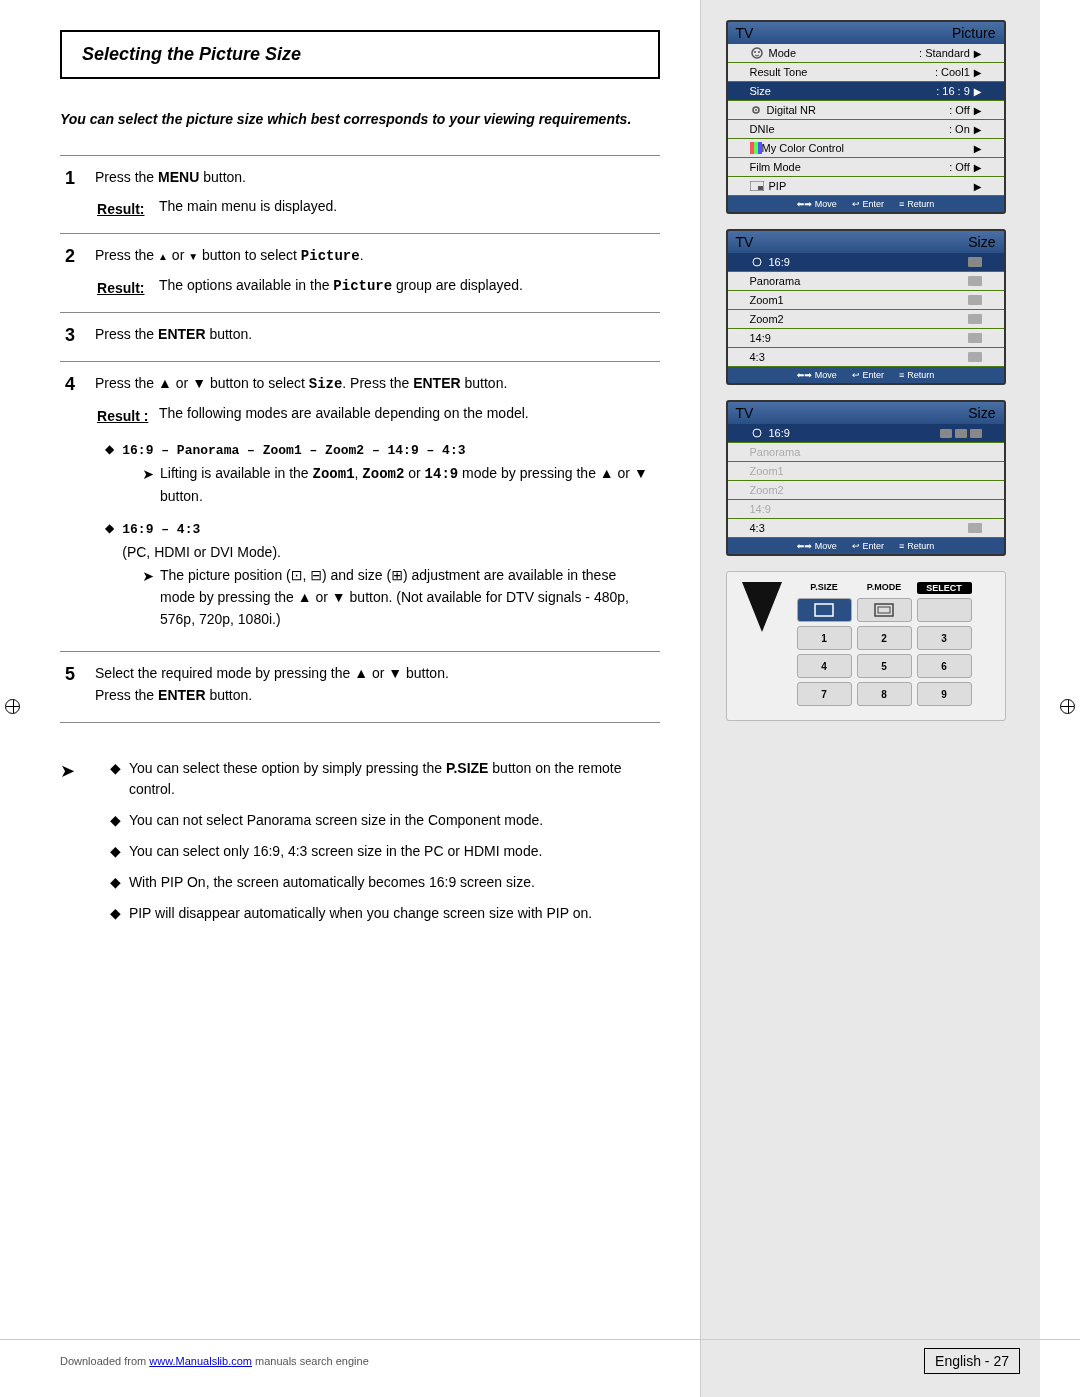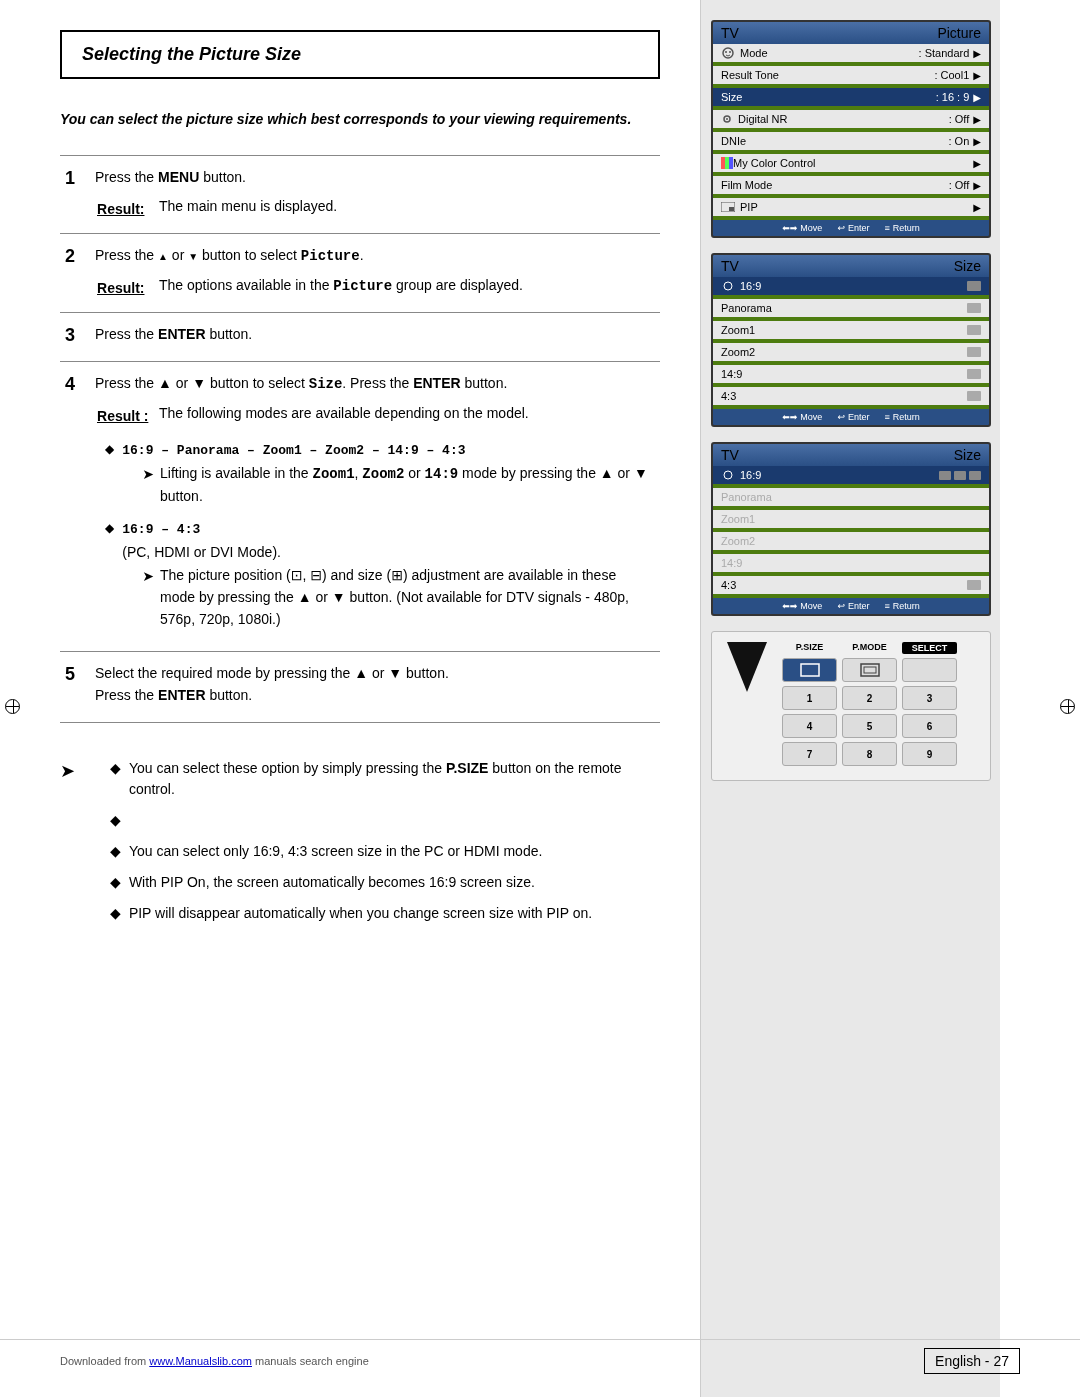--- a/index.html
+++ b/index.html
@@ -22,21 +22,21 @@
 
     
     .main-content {
       flex: 1;
       padding: 30px 40px 60px 60px;
       max-width: 700px;
     }
 
     
     .right-sidebar {
-      width: 300px;
+      width: 340px;
       padding: 20px 20px 20px 10px;
       background: #e8e8e8;
       display: flex;
       flex-direction: column;
       gap: 15px;
       border-left: 1px solid #ccc;
     }
 
     
     .page-title-box {
@@ -164,22 +164,22 @@
       align-items: center;
     }
     .tv-body {
       background: #e8e8e8;
       padding: 0;
     }
     .tv-row {
       display: flex;
       justify-content: space-between;
       align-items: center;
-      padding: 3px 8px;
-      border-bottom: 4px solid #4d7c0f;
+      padding: 3px 22px;
+      border-bottom: 1px solid #4d7c0f;
       font-size: 11px;
     }
     .tv-row.highlighted {
       background: #1a3a6e;
       color: white;
     }
     .tv-row-label {
       color: #000;
       font-size: 11px;
     }
@@ -455,20 +455,21 @@
     <div class="footer-notes">
       <div style="display:flex; gap: 10px; align-items: flex-start;">
         <span style="font-size: 18px; margin-top: 2px;">➤</span>
         <div class="footer-bullets">
           <div class="footer-bullet">
             <span>◆</span>
             <span>You can select these option by simply pressing the <span class="bold">P.SIZE</span> button on the remote control.</span>
           </div>
           <div class="footer-bullet">
             <span>◆</span>
+            <span>You can not select Panorama screen size in the Component mode.</span>
           </div>
           <div class="footer-bullet">
             <span>◆</span>
             <span>You can select only 16:9, 4:3 screen size in the PC or HDMI mode.</span>
           </div>
           <div class="footer-bullet">
             <span>◆</span>
             <span>With PIP On, the screen automatically becomes 16:9 screen size.</span>
           </div>
           <div class="footer-bullet">

